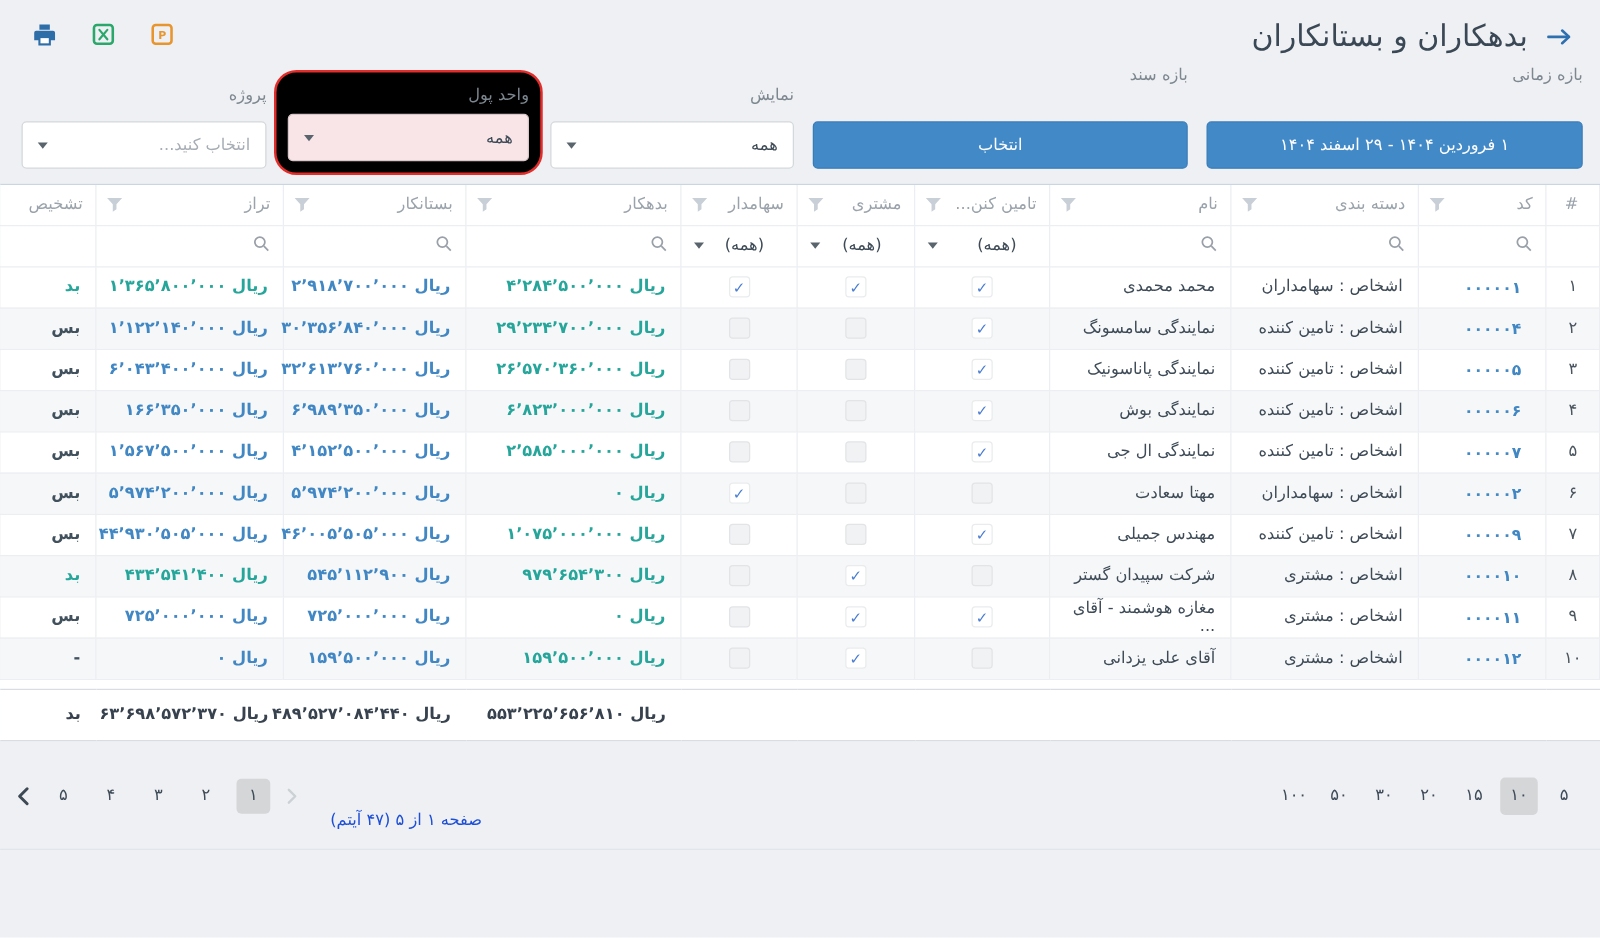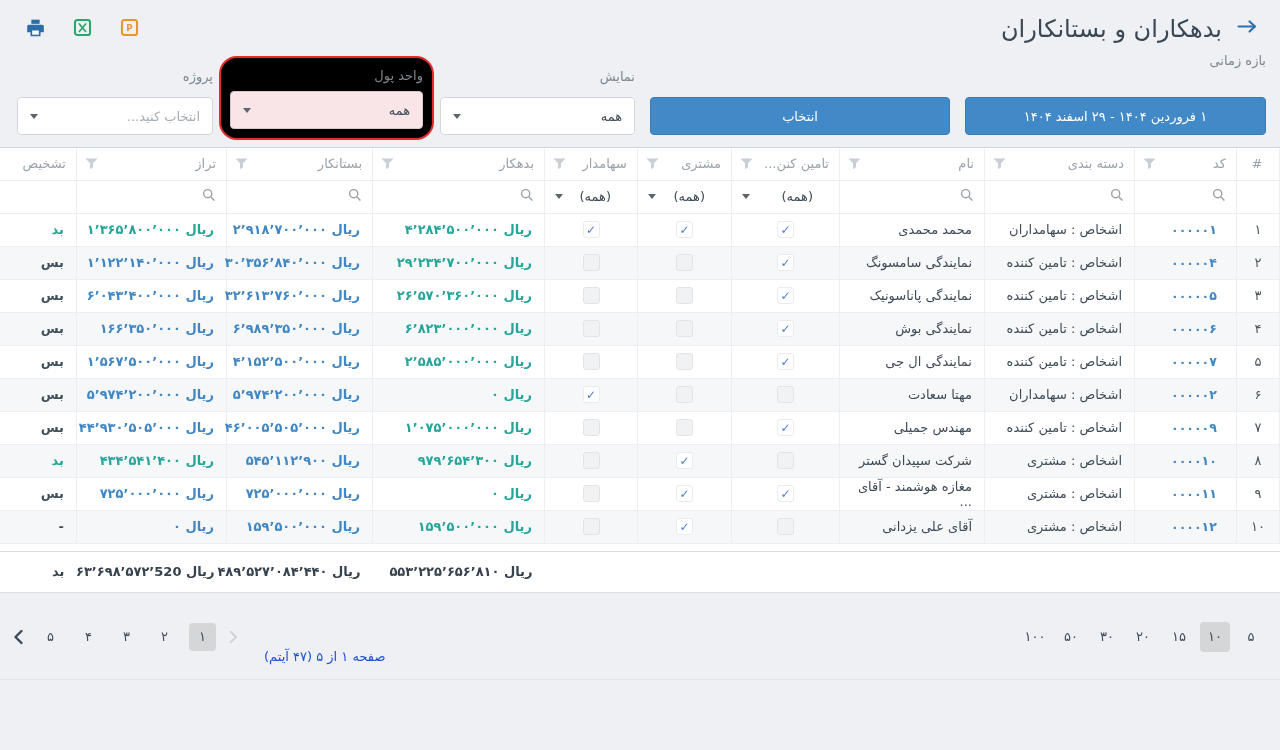--- a/index.html
+++ b/index.html
@@ -1,21 +1,21 @@
 <!DOCTYPE html>
 <html lang="fa" dir="rtl"><head>
 <meta charset="utf-8">
 <style>
   * { box-sizing: border-box; margin: 0; padding: 0; }
   html,body { width:1280px; height:750px; overflow:hidden; }
   body { background:#eef0f3; font-family:"DejaVu Sans", sans-serif; direction:rtl; color:#3e4b57; }
 
   
   .topbar { display:flex; justify-content:space-between; align-items:center; padding:15px 22px 2px 24px; }
-  .title-area { display:flex; gap:14px; }
+  .title-area { display:flex; align-items:center; gap:14px; }
   .page-title { font-size:24px; color:#3a4755; }
   .toolbar { direction:ltr; display:flex; gap:25px; align-items:center; }
   .icon-btn { background:none; border:none; cursor:pointer; width:22px; height:22px; display:flex; align-items:center; justify-content:center; }
 
   
   .filters { display:flex; gap:15px; padding:8px 14px 12px; align-items:flex-end; }
   .fgroup { display:flex; flex-direction:column; }
   .flabel { font-size:13px; color:#7d8790; margin-bottom:13px; padding-left:2px; }
   .btn-blue { height:38px; width:100%; background:#4289c8; border:1px solid #3a7cb8; border-radius:4px;
               color:#fff; font-size:13px; display:flex; align-items:center; justify-content:center;
@@ -111,20 +111,21 @@
     </button>
   </div>
 </div>
 
 <div class="filters">
   <div class="fgroup" style="width:301px">
     <span class="flabel">بازه زمانی</span>
     <button class="btn-blue">۱ فروردین ۱۴۰۴ - ۲۹ اسفند ۱۴۰۴</button>
   </div>
   <div class="fgroup" style="width:300px">
+    <span class="flabel">بازه سند</span>
     <button class="btn-blue">انتخاب</button>
   </div>
   <div class="fgroup" style="width:195px">
     <span class="flabel">نمایش</span>
     <div class="select">
       <span>همه</span>
       <span class="caret"></span>
     </div>
   </div>
   <div class="fgroup" style="width:197px">
@@ -593,21 +594,21 @@
         <tr class="sumrow">
           <td></td>
           <td></td>
           <td></td>
           <td></td>
           <td></td>
           <td></td>
           <td></td>
           <td>ریال ۵۵۳٬۲۲۵٬۶۵۶٬۸۱۰</td>
           <td>ریال ۴۸۹٬۵۲۷٬۰۸۴٬۴۴۰</td>
-          <td>ریال ۶۳٬۶۹۸٬۵۷۲٬520</td>
+          <td>ریال ۶۳٬۶۹۸٬۵۷۲٬۳۷۰</td>
           <td>بد</td>
         </tr>
       </tfoot>
   </table>
 </div>
 
 <div class="pager">
   <div class="sizes" id="sizes">
       <span class="snum">۵</span>
       <span class="snum sel">۱۰</span>

